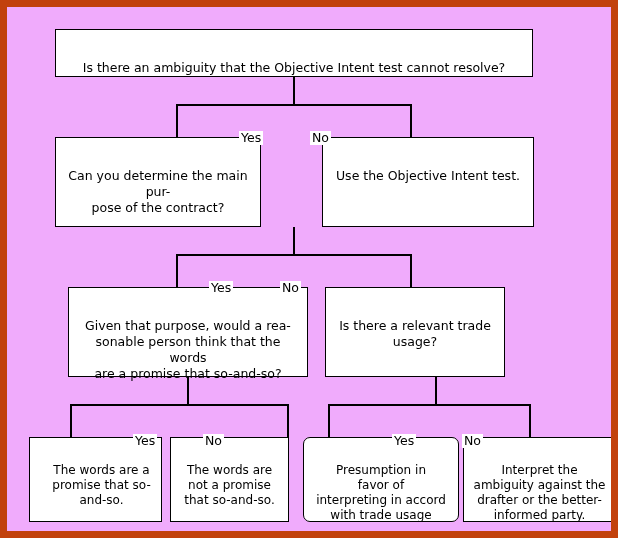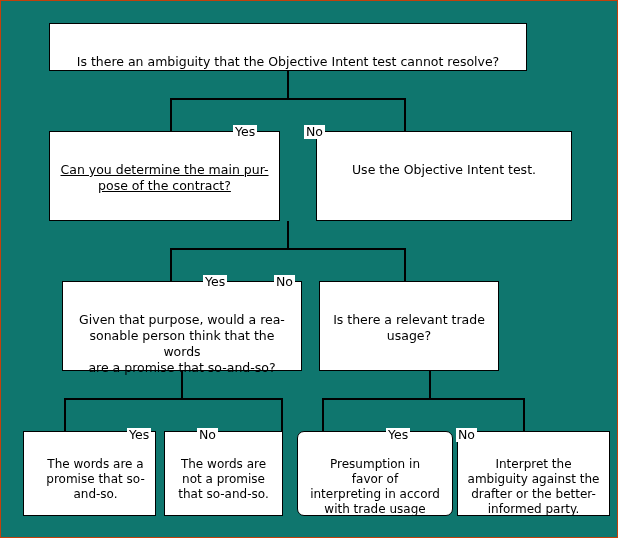--- a/index.html
+++ b/index.html
@@ -5,22 +5,22 @@
 <style>
   html, body {
     margin: 0;
     padding: 0;
     background: #ffffff;
   }
   #canvas {
     position: relative;
     width: 618px;
     height: 538px;
-    background: #0f766e;
-    border: 1px solid #c2410c;
+    background: #f0abfc;
+    border: 7px solid #c2410c;
     box-sizing: border-box;
     overflow: hidden;
     font-family: "DejaVu Sans", sans-serif;
   }
   .node {
     position: absolute;
     border: 1.5px solid #000000;
     background: #ffffff;
     box-sizing: border-box;
     text-align: center;
@@ -79,26 +79,26 @@
   </div>
 
   <div class="vline" style="left:286px; top:70px; height:28px;"></div>
   <div class="hline" style="left:169px; top:97px; width:235px;"></div>
   <div class="vline" style="left:169px; top:97px; height:33px;"></div>
   <div class="vline" style="left:403px; top:97px; height:33px;"></div>
 
   <div class="edge-label" style="left:232px; top:82px;">Yes</div>
   <div class="edge-label" style="left:303px; top:82px;">No</div>
 
-  <div class="node" style="left:48px; top:130px; width:231px; height:90px;text-decoration:underline;">
+  <div class="node" style="left:48px; top:130px; width:206px; height:90px;">
     <span class="node-text">Can you determine the main pur-
 pose of the contract?</span>
   </div>
 
-  <div class="node" style="left:315px; top:130px; width:256px; height:90px;">
+  <div class="node" style="left:315px; top:130px; width:212px; height:90px;">
     <span class="node-text">Use the Objective Intent test.</span>
   </div>
 
   <div class="vline" style="left:286px; top:220px; height:28px;"></div>
   <div class="hline" style="left:169px; top:247px; width:235px;"></div>
   <div class="vline" style="left:169px; top:247px; height:33px;"></div>
   <div class="vline" style="left:403px; top:247px; height:33px;"></div>
 
   <div class="edge-label" style="left:202px; top:232px;">Yes</div>
   <div class="edge-label" style="left:273px; top:232px;">No</div>

